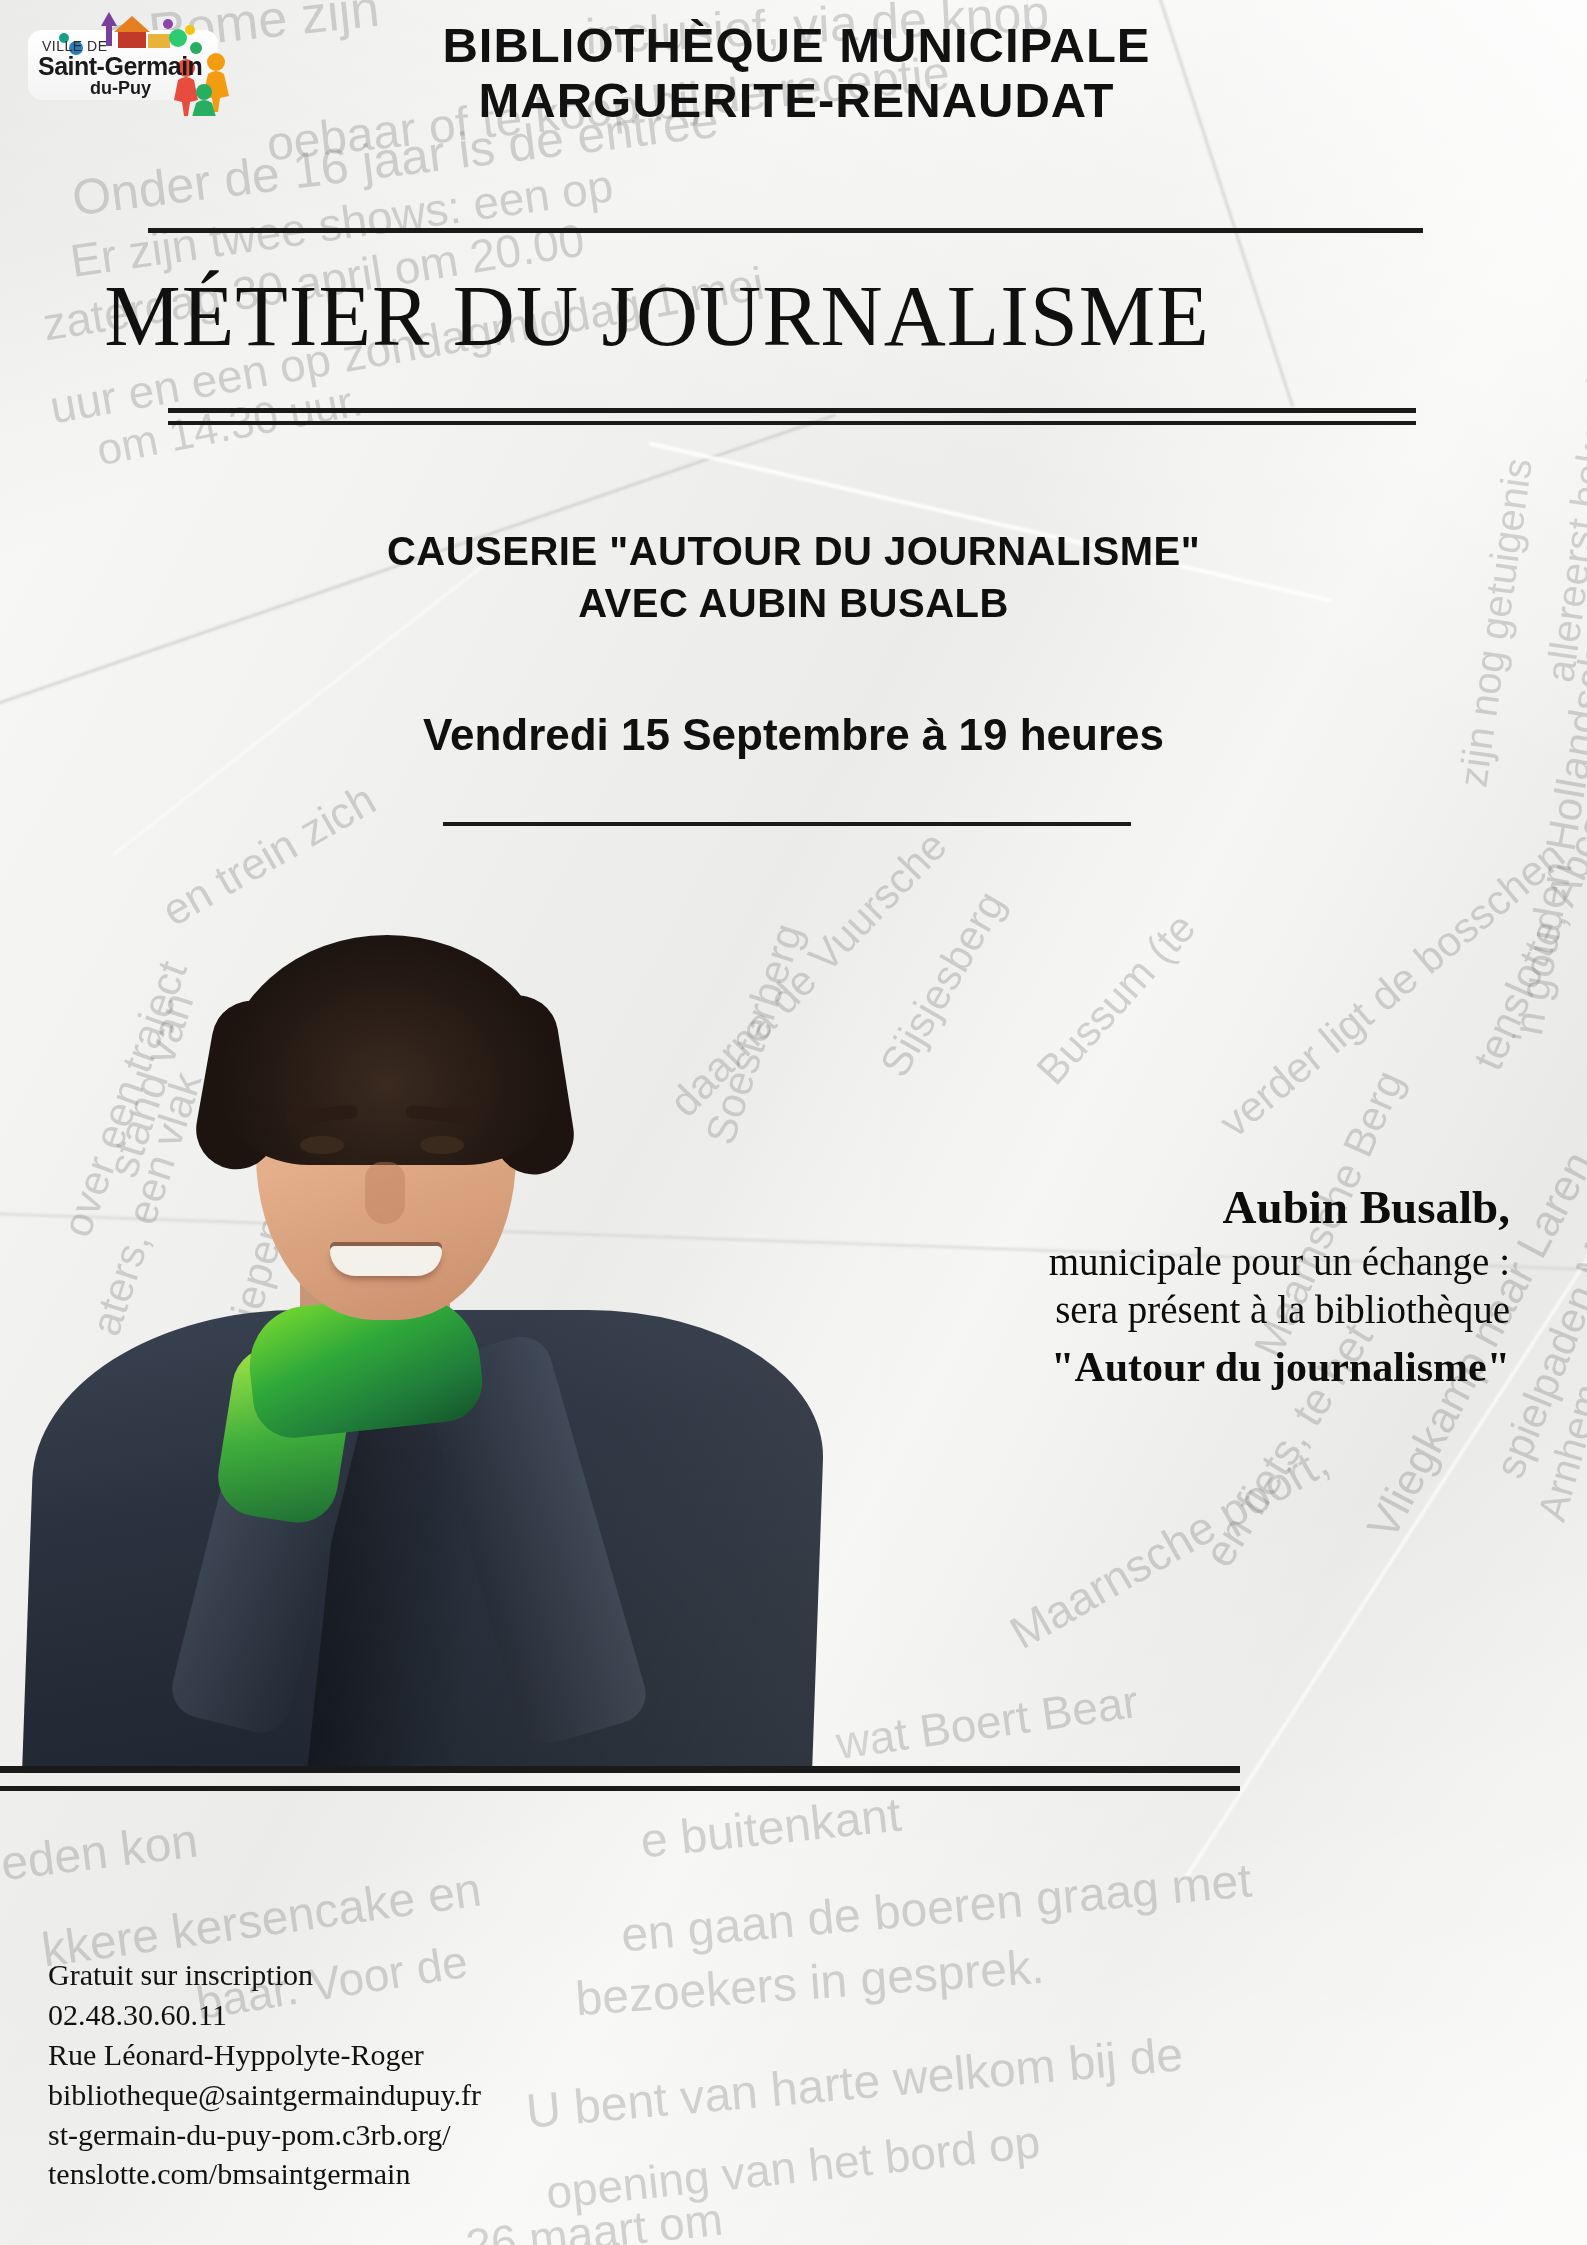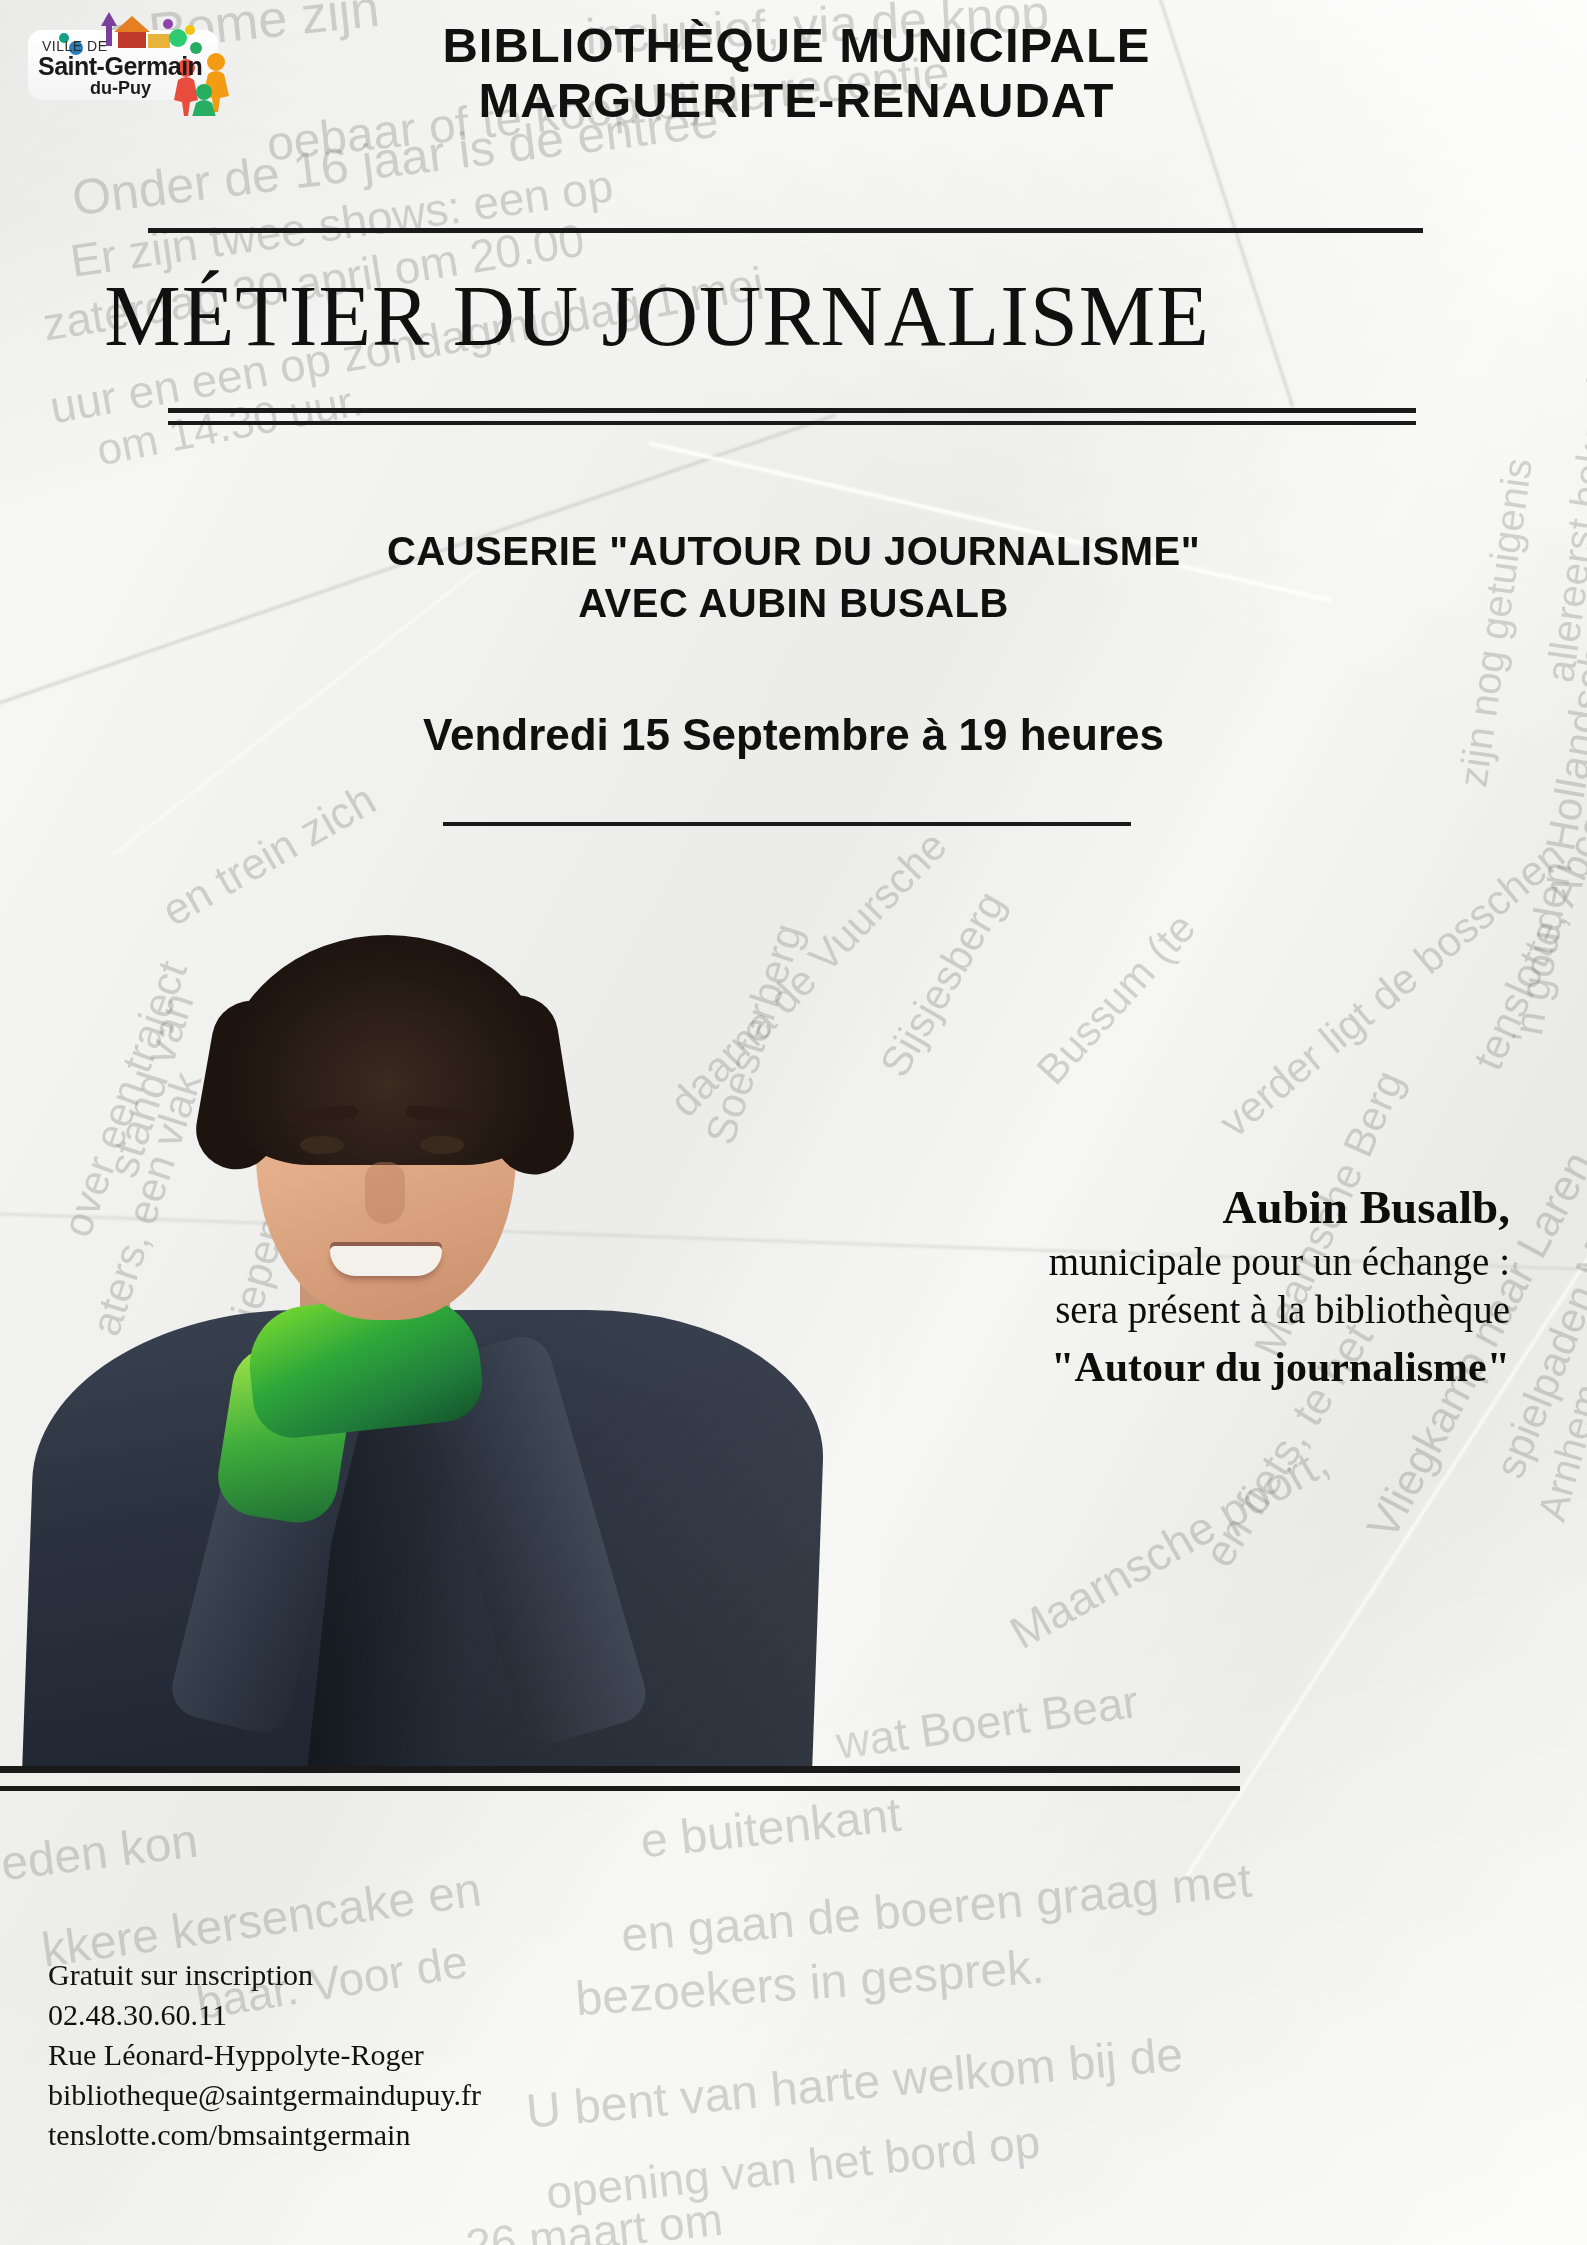--- a/index.html
+++ b/index.html
@@ -472,16 +472,17 @@
   </div>
 
   <div class="rule rule-low-a"></div>
   <div class="rule rule-low-b"></div>
 
   <div class="footer">
     <div>Gratuit sur inscription</div>
     <div>02.48.30.60.11</div>
     <div>Rue Léonard-Hyppolyte-Roger</div>
     <div>bibliotheque@saintgermaindupuy.fr</div>
+    <div>st-germain-du-puy-pom.c3rb.org/</div>
     <div>tenslotte.com/bmsaintgermain</div>
   </div>
 
 </div>
 
 </body></html>

